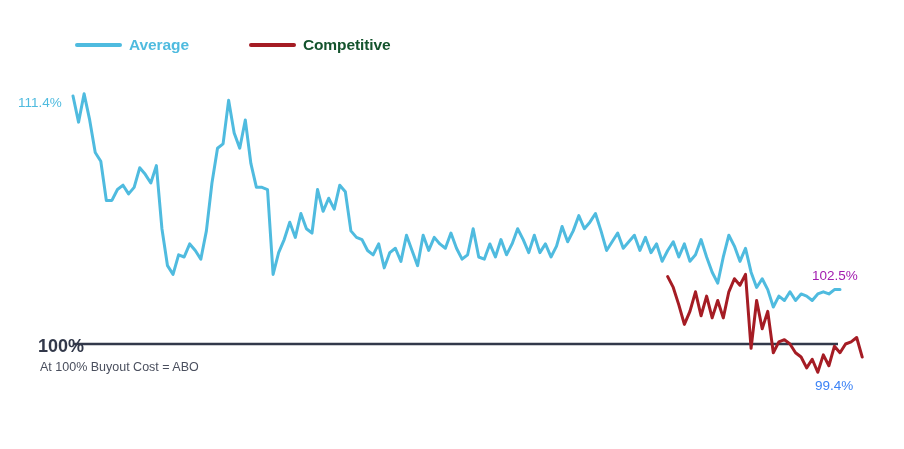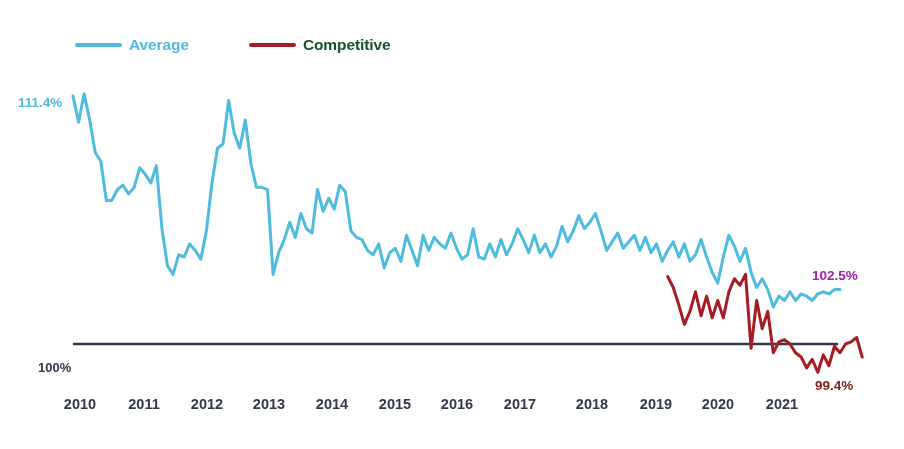--- a/index.html
+++ b/index.html
@@ -60,45 +60,44 @@
     top: 0;
     width: 904px;
     height: 449px;
   }
   .plot svg { display: block; }
 
   
   .ann {
     position: absolute;
     font-size: 13.5px;
-    font-weight: bold;
+    font-weight: normal;
     white-space: nowrap;
   }
   .ann-start-avg {
     left: 18px;
     top: 87px;
     color: #4FBBDF;
   }
   .ann-end-avg {
     left: 812px;
     top: 260px;
     color: #a21caf;
   }
   .ann-end-cmp {
     left: 815px;
     top: 370px;
-    color: #7f1d1d;
+    color: #3b82f6;
   }
   .ann-baseline {
     left: 38px;
     top: 328px;
-    font-size: 13px;
+    font-size: 18px;
     font-weight: bold;
     color: #32384A;
-    margin-top: 24px;
   }
   .note {
     position: absolute;
     left: 40px;
     top: 352px;
     font-size: 12.5px;
     font-weight: normal;
     color: #4A4F5E;
     white-space: nowrap;
   }
@@ -141,29 +140,16 @@
       <line id="baseline" x1="73" y1="336" x2="838" y2="336" stroke="#32384A" stroke-width="2.4"></line>
       <path id="series-average" fill="none" stroke="#4FBBDF" stroke-width="3" stroke-linejoin="round" stroke-linecap="round" d="M73.00 88.00 L78.56 114.11 L84.12 85.82 L89.67 111.93 L95.23 144.56 L100.79 153.26 L106.35 192.42 L111.91 192.42 L117.46 181.54 L123.02 177.19 L128.58 185.89 L134.14 179.37 L139.70 159.79 L145.25 166.32 L150.81 175.02 L156.37 157.61 L161.93 220.70 L167.49 257.68 L173.04 266.39 L178.60 246.81 L184.16 248.98 L189.72 235.93 L195.28 242.46 L200.83 251.16 L206.39 222.88 L211.95 175.02 L217.51 140.21 L223.07 135.86 L228.62 92.35 L234.18 124.98 L239.74 140.21 L245.30 111.93 L250.86 155.44 L256.41 179.37 L261.97 179.37 L267.53 181.54 L273.09 266.39 L278.64 244.63 L284.20 231.58 L289.76 214.18 L295.32 229.40 L300.88 205.47 L306.43 220.70 L311.99 225.05 L317.55 181.54 L323.11 203.30 L328.67 190.25 L334.22 201.12 L339.78 177.19 L345.34 183.72 L350.90 222.88 L356.46 229.40 L362.01 231.58 L367.57 242.46 L373.13 246.81 L378.69 235.93 L384.25 259.86 L389.80 244.63 L395.36 240.28 L400.92 253.33 L406.48 227.23 L412.04 242.46 L417.59 257.68 L423.15 227.23 L428.71 242.46 L434.27 229.40 L439.83 235.93 L445.38 240.28 L450.94 225.05 L456.50 240.28 L462.06 251.16 L467.62 246.81 L473.17 220.70 L478.73 248.98 L484.29 251.16 L489.85 235.93 L495.41 248.98 L500.96 231.58 L506.52 246.81 L512.08 235.93 L517.64 220.70 L523.20 231.58 L528.75 244.63 L534.31 227.23 L539.87 244.63 L545.43 235.93 L550.99 248.98 L556.54 238.11 L562.10 218.53 L567.66 233.75 L573.22 222.88 L578.78 207.65 L584.33 220.70 L589.89 214.18 L595.45 205.47 L601.01 222.88 L606.57 242.46 L612.12 233.75 L617.68 225.05 L623.24 240.28 L628.80 233.75 L634.36 227.23 L639.91 242.46 L645.47 229.40 L651.03 244.63 L656.59 235.93 L662.14 253.33 L667.70 242.46 L673.26 233.75 L678.82 248.98 L684.38 235.93 L689.93 253.33 L695.49 246.81 L701.05 231.58 L706.61 248.98 L712.17 264.21 L717.72 275.09 L723.28 248.98 L728.84 227.23 L734.40 238.11 L739.96 253.33 L745.51 240.28 L751.07 264.21 L756.63 279.44 L762.19 270.74 L767.75 281.61 L773.30 299.02 L778.86 288.14 L784.42 292.49 L789.98 283.79 L795.54 292.49 L801.09 285.96 L806.65 288.14 L812.21 292.49 L817.77 285.96 L823.33 283.79 L828.88 285.96 L834.44 281.61 L840.00 281.61"></path>
       <path id="series-competitive" fill="none" stroke="#A51C24" stroke-width="3" stroke-linejoin="round" stroke-linecap="round" d="M667.70 268.56 L673.26 279.44 L678.82 296.84 L684.38 316.42 L689.93 303.37 L695.49 283.79 L701.05 307.72 L706.61 288.14 L712.17 309.89 L717.72 292.49 L723.28 309.89 L728.84 283.79 L734.40 270.74 L739.96 277.26 L745.51 266.39 L751.07 340.35 L756.63 292.49 L762.19 320.77 L767.75 303.37 L773.30 344.70 L778.86 333.82 L784.42 331.65 L789.98 336.00 L795.54 344.70 L801.09 349.05 L806.65 359.93 L812.21 351.23 L817.77 364.28 L823.33 346.88 L828.88 357.75 L834.44 338.18 L840.00 344.70 L845.56 336.00 L851.12 333.82 L856.67 329.47 L862.23 349.05"></path>
     </svg>
   </div>
 
   <div class="ann ann-start-avg">111.4%</div>
   <div class="ann ann-end-avg">102.5%</div>
   <div class="ann ann-end-cmp">99.4%</div>
   <div class="ann ann-baseline">100%</div>
+  <div class="note">At 100% Buyout Cost = ABO</div>
 
-  <div class="xaxis" id="xaxis">
-      <div class="xtick" style="left: 80px;">2010</div>
-      <div class="xtick" style="left: 144px;">2011</div>
-      <div class="xtick" style="left: 207px;">2012</div>
-      <div class="xtick" style="left: 269px;">2013</div>
-      <div class="xtick" style="left: 332px;">2014</div>
-      <div class="xtick" style="left: 395px;">2015</div>
-      <div class="xtick" style="left: 457px;">2016</div>
-      <div class="xtick" style="left: 520px;">2017</div>
-      <div class="xtick" style="left: 592px;">2018</div>
-      <div class="xtick" style="left: 656px;">2019</div>
-      <div class="xtick" style="left: 718px;">2020</div>
-      <div class="xtick" style="left: 782px;">2021</div>
-    </div>
 
 </div>
 
 </body></html>

